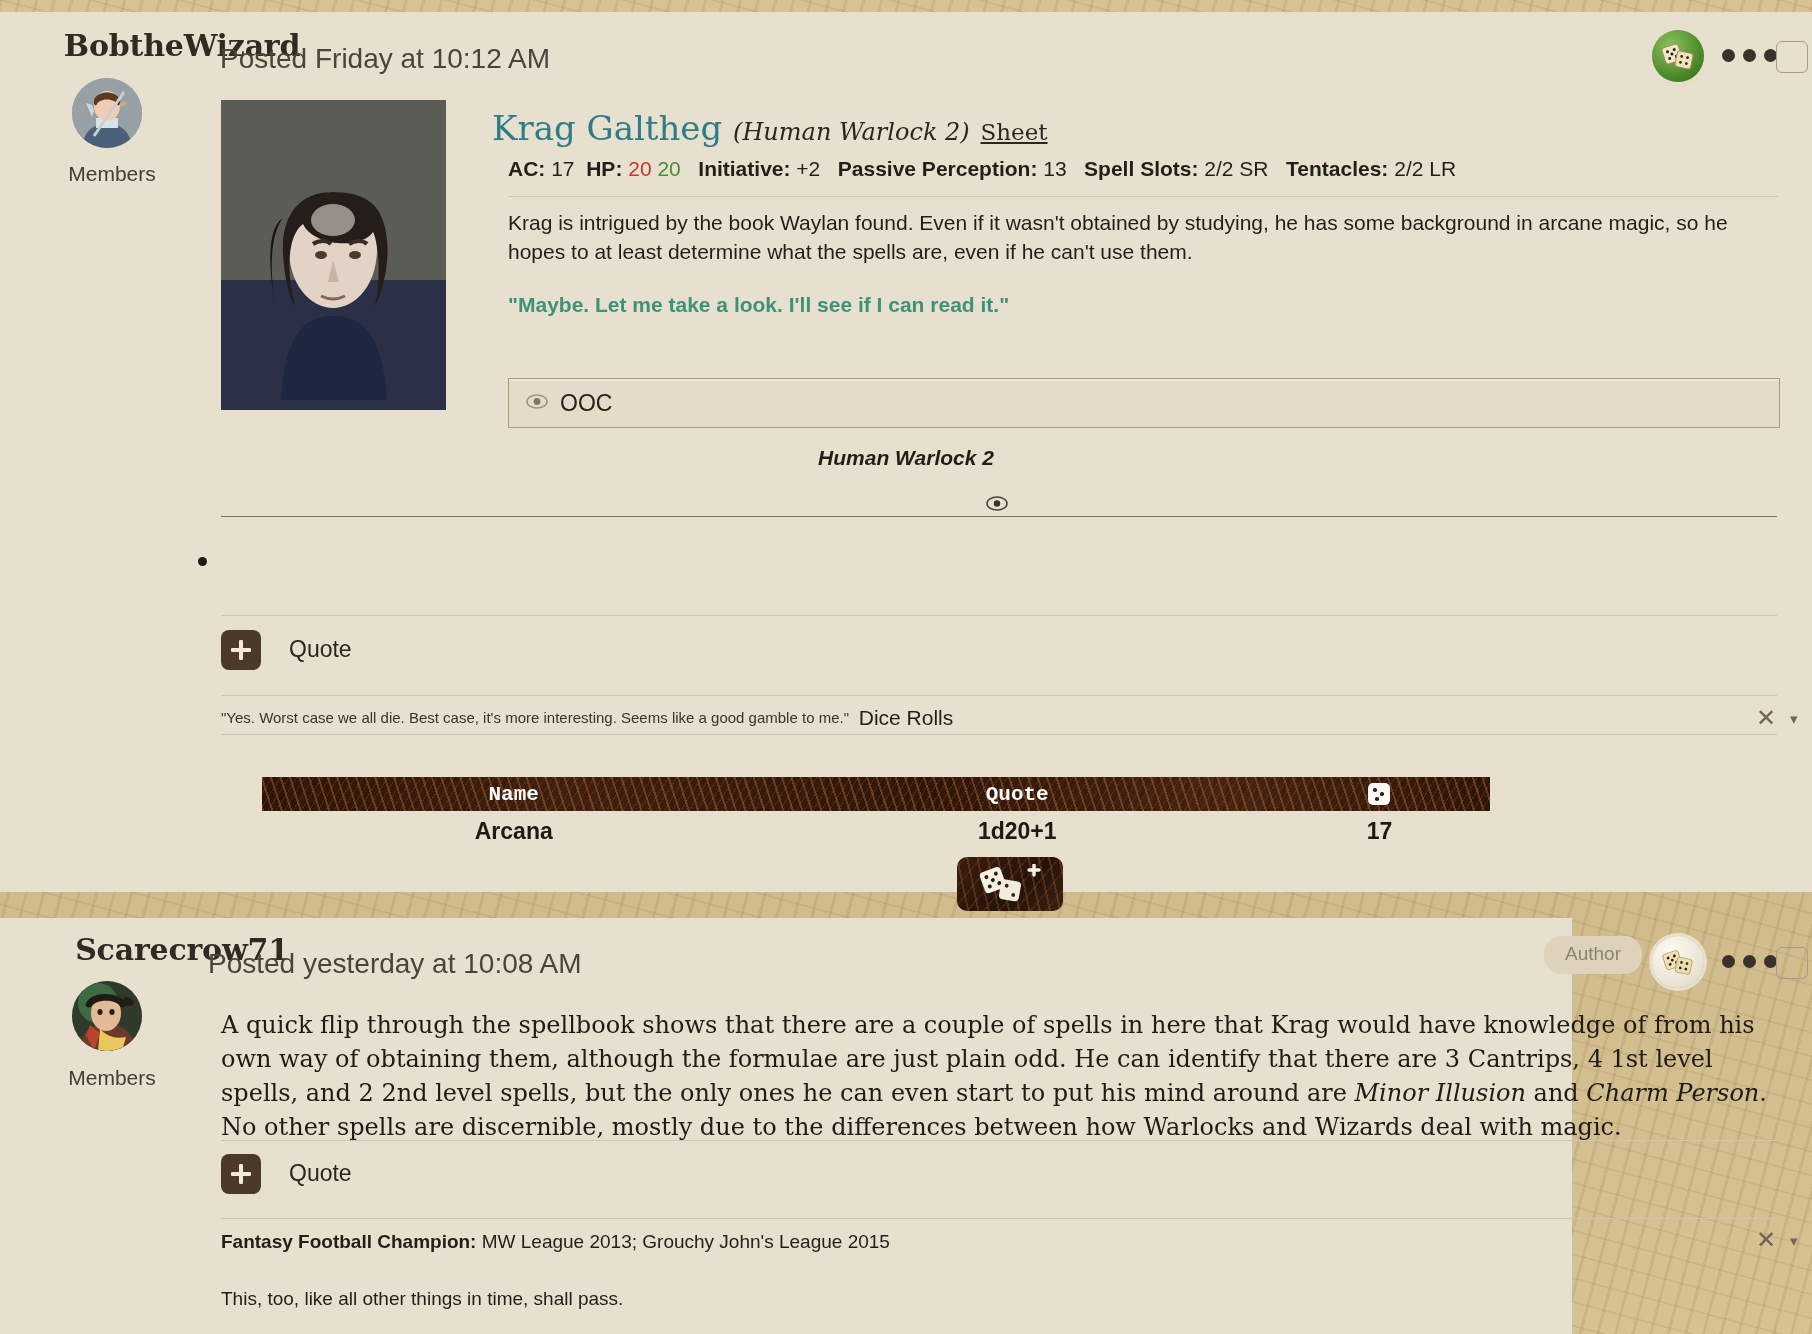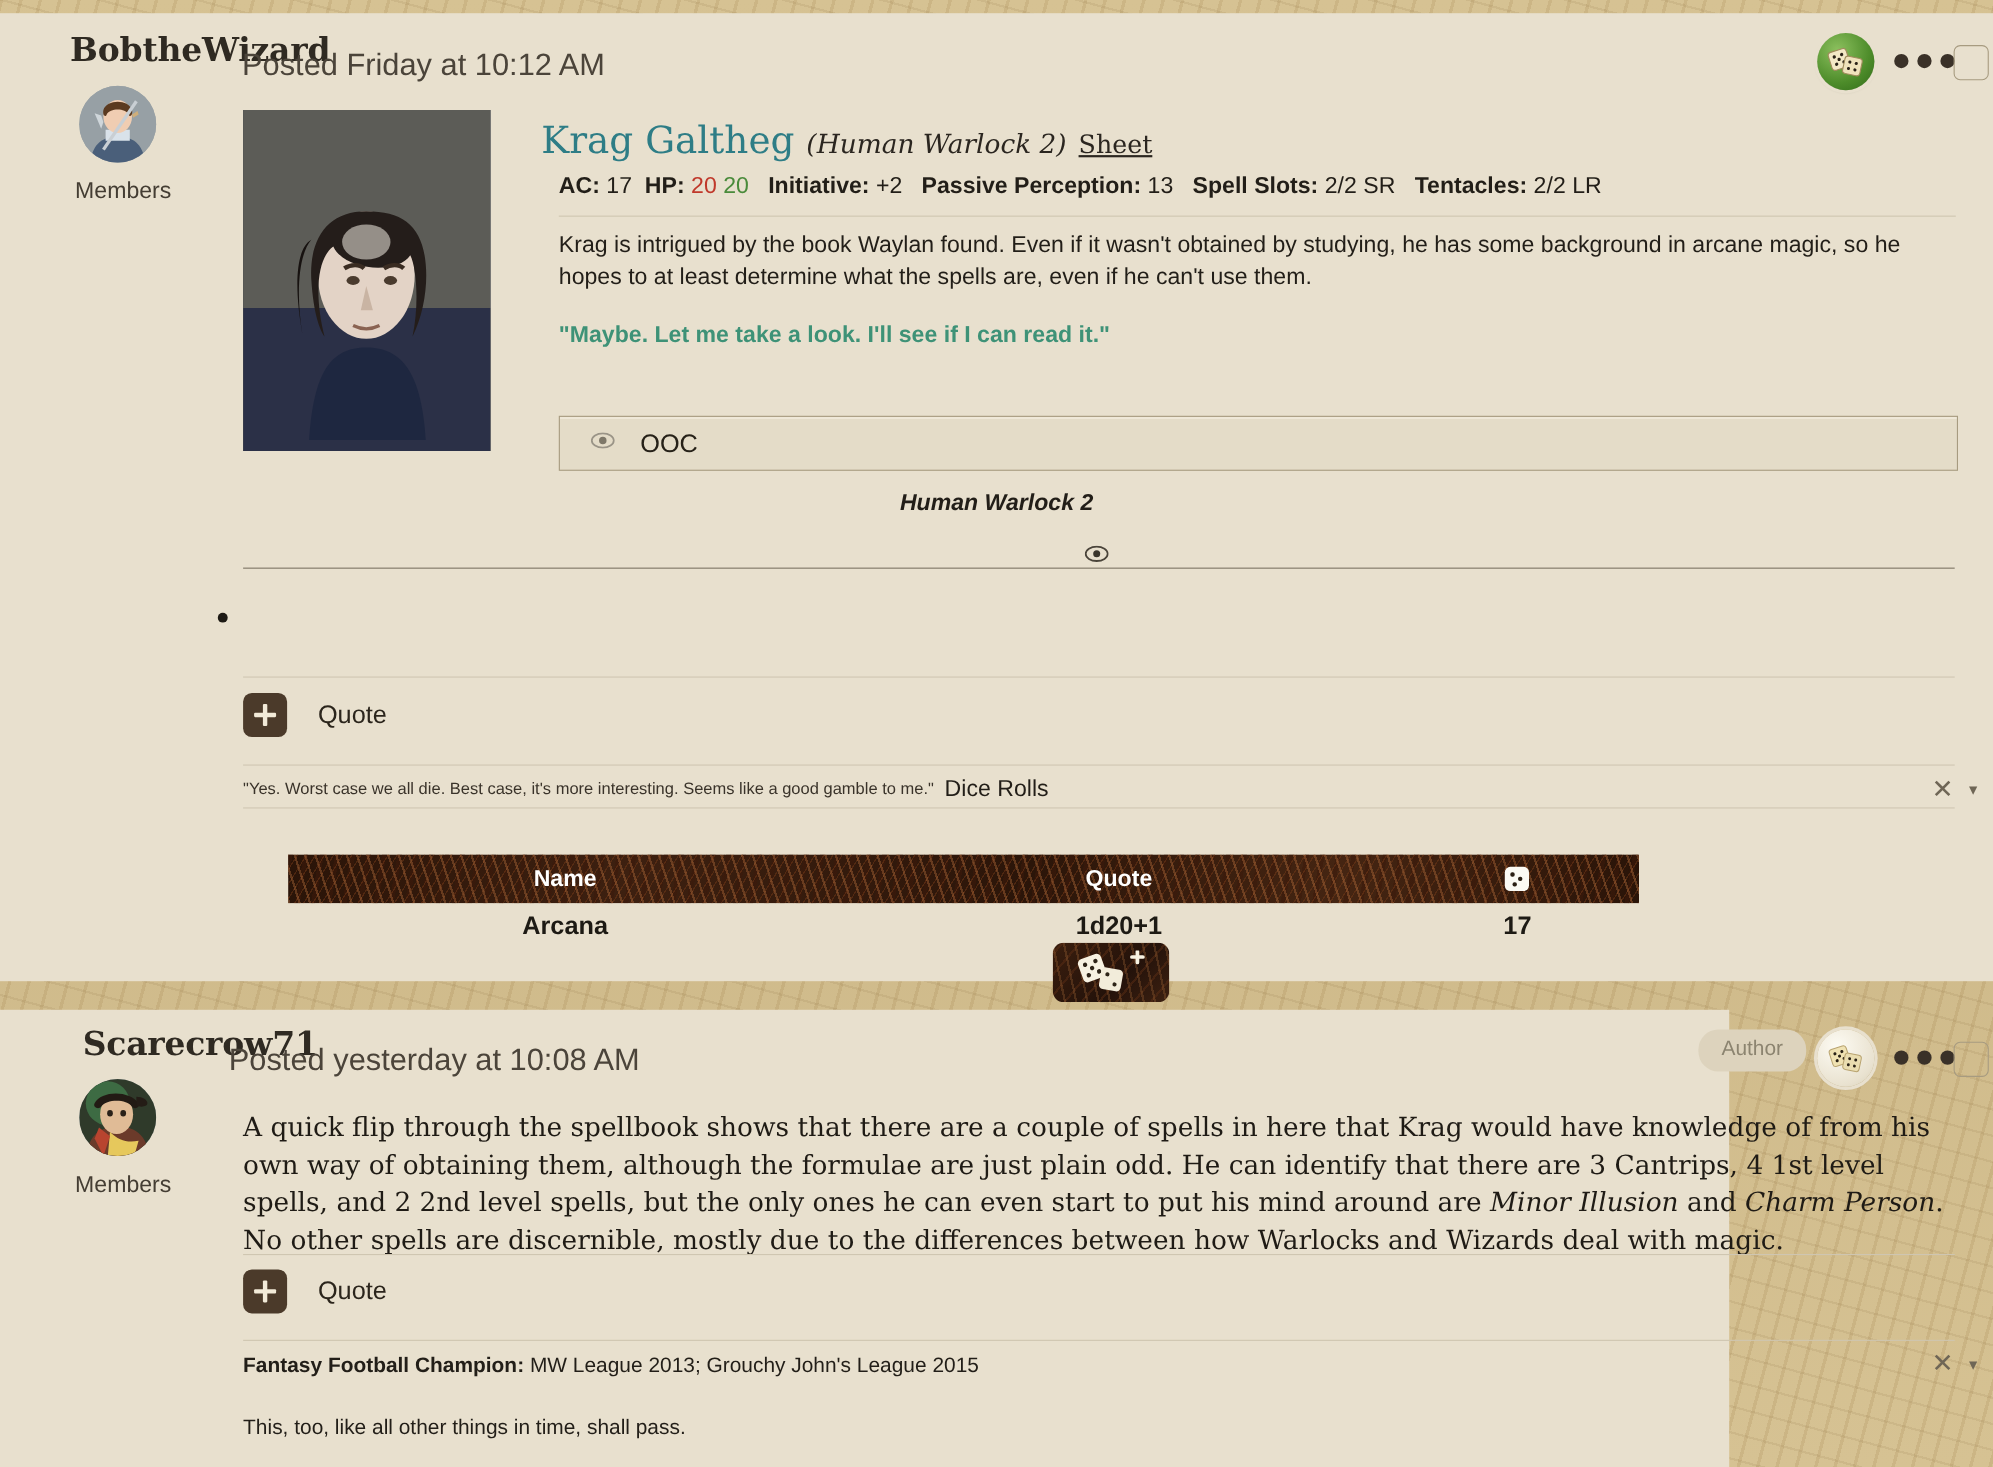--- a/index.html
+++ b/index.html
@@ -88,21 +88,21 @@
   .bodytext{
     position:absolute;font-size:21px;line-height:1.38;color:#221e18;
   }
   .greenquote{
     position:absolute;font-size:21px;font-weight:bold;color:#3e9277;
   }
   .spoiler{
     position:absolute;box-sizing:border-box;
     background:#e4dcc8;border:1px solid #a79b80;
     box-shadow:inset 0 2px 0 #efe8d8;
-    display:flex;align-items:center;gap:23px;padding-left:28px;
+    display:flex;align-items:center;gap:12px;padding-left:17px;
   }
   .spoiler-label{font-size:23px;color:#262118;}
   .sigline{
     position:absolute;font-weight:bold;font-style:italic;font-size:21px;color:#221e18;
   }
   .eye{display:inline-block;}
   .centereye{position:absolute;}
   .bullet{position:absolute;width:9px;height:9px;border-radius:50%;background:#1d1a14;}
   
   .plusbtn{
@@ -121,27 +121,27 @@
   .sig-x{font-size:24px;line-height:1;}
   .sig-caret{font-size:15px;line-height:1;}
   .sigbold{position:absolute;font-size:19px;color:#221e18;}
   .sigbold b{font-weight:bold;}
   
   .diceroll-title{
     position:absolute;font-size:21px;color:#221e18;text-align:center;width:100%;
   }
   .dice-table{position:absolute;}
   .dice-head{
-    display:flex;height:44px;align-items:center;
+    display:flex;height:34px;align-items:center;
     background:
       repeating-linear-gradient(72deg, rgba(180,110,60,.40) 0 2px, rgba(0,0,0,0) 2px 9px),
       repeating-linear-gradient(-58deg, rgba(120,60,25,.45) 0 1px, rgba(0,0,0,0) 1px 7px),
       repeating-linear-gradient(100deg, rgba(60,25,10,.55) 0 4px, rgba(0,0,0,0) 4px 14px),
       linear-gradient(90deg,#2a1408,#3d2010 25%,#2b1509 55%,#452512 78%,#2a1408 100%);
-    color:#ffffff;font-weight:bold;font-size:21px;
+    color:#ffffff;font-weight:bold;font-size:21px;font-family:Liberation Mono, monospace;
   }
   .dice-row{display:flex;height:40px;align-items:center;font-weight:bold;font-size:23px;color:#1d1a14;}
   .c-name{width:41%;text-align:center;}
   .c-roll{width:41%;text-align:center;}
   .c-res{width:18%;text-align:center;display:flex;justify-content:center;align-items:center;}
   .die-ico{
     width:22px;height:22px;border-radius:5px;background:#fbfaf4;position:relative;display:inline-block;
   }
   .die-ico i{position:absolute;width:3.6px;height:3.6px;border-radius:50%;background:#2a1f14;}
   .rolldice-btn{

